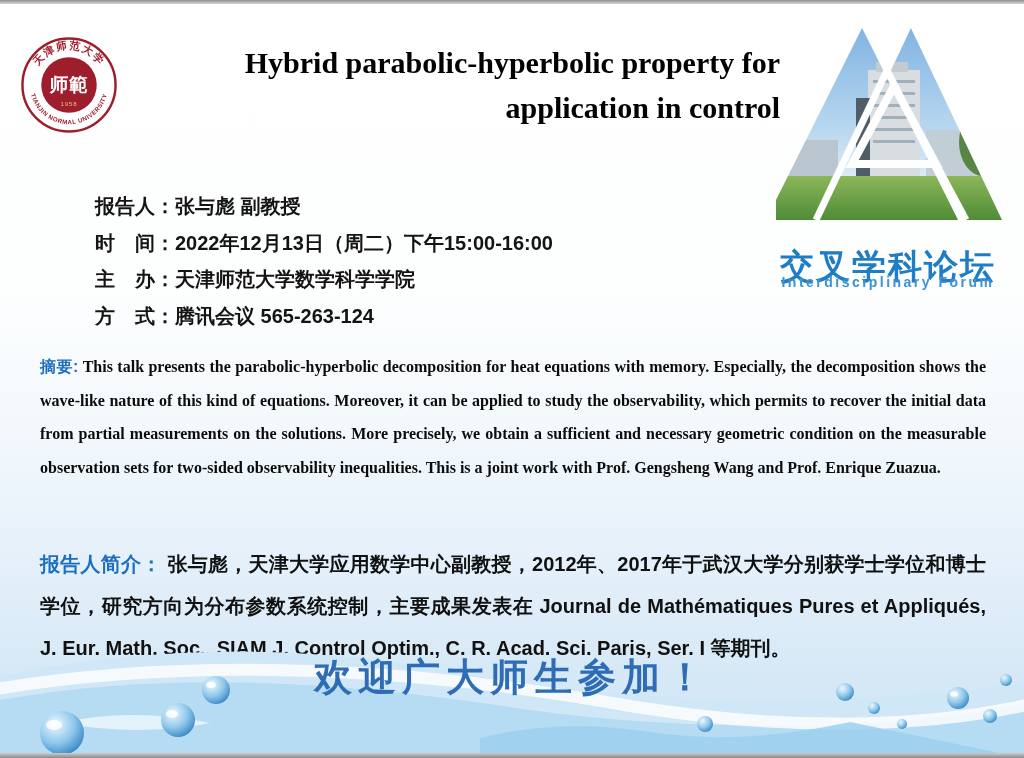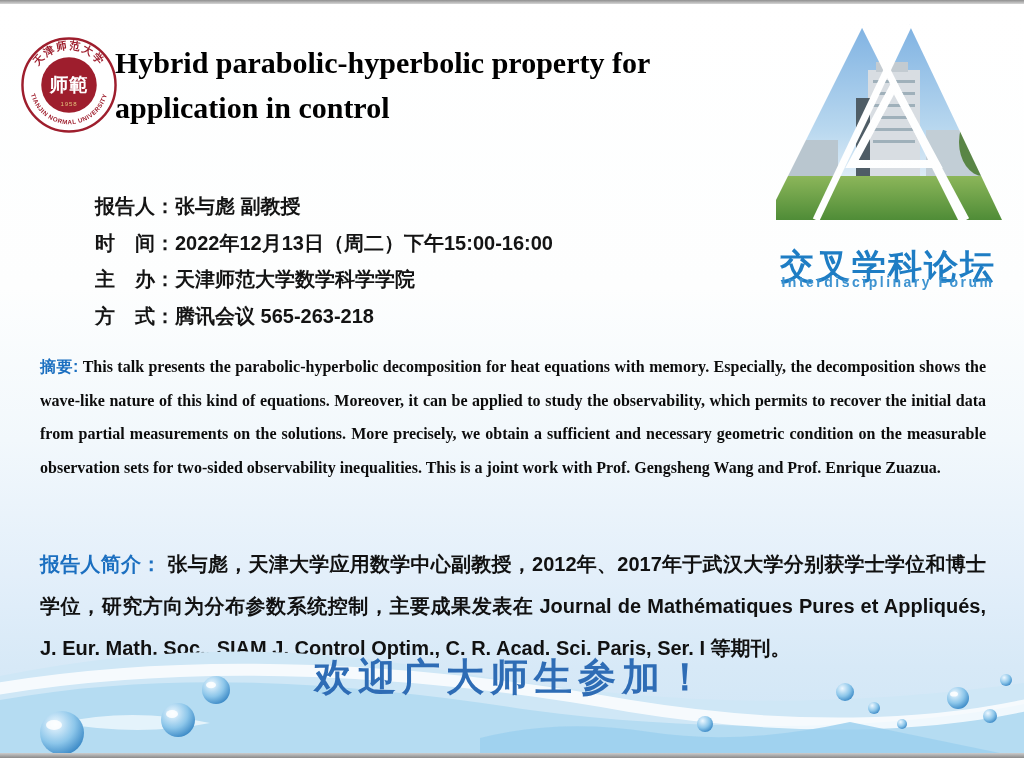--- a/index.html
+++ b/index.html
@@ -11,21 +11,21 @@
   .edge-top{position:absolute;top:0;left:0;right:0;height:4px;
     background:linear-gradient(#8f8f8f,#d6d6d6);z-index:30;}
   .edge-bottom{position:absolute;bottom:0;left:0;right:0;height:5px;
     background:linear-gradient(#cccccc,#8a8a8a);z-index:30;}
 
   .seal{position:absolute;left:20px;top:36px;width:98px;height:98px;}
 
   .title{
     position:absolute;left:115px;top:40px;width:665px;
     font-family:"Liberation Serif",serif;font-weight:bold;
-    font-size:30px;line-height:45px;color:#000;text-align:left;
+    font-size:30px;line-height:45px;color:#000;text-align:right;
   }
 
   .details{position:absolute;left:95px;top:188px;width:620px;}
   .detail-row{font-size:20px;font-weight:bold;color:#141414;line-height:36.5px;white-space:nowrap;}
   .detail-label{color:#141414;}
   .detail-value{color:#141414;}
 
   .tri-logo{position:absolute;left:776px;top:24px;width:230px;height:196px;}
   .forum-cn{
     position:absolute;left:758px;top:244px;width:260px;text-align:center;
@@ -89,21 +89,21 @@
     <div class="detail-row">
       <span class="detail-label">报告人：</span><span class="detail-value">张与彪 副教授</span>
     </div>
     <div class="detail-row">
       <span class="detail-label">时　间：</span><span class="detail-value">2022年12月13日（周二）下午15:00-16:00</span>
     </div>
     <div class="detail-row">
       <span class="detail-label">主　办：</span><span class="detail-value">天津师范大学数学科学学院</span>
     </div>
     <div class="detail-row">
-      <span class="detail-label">方　式：</span><span class="detail-value">腾讯会议 565-263-218</span>
+      <span class="detail-label">方　式：</span><span class="detail-value">腾讯会议 565-263-124</span>
     </div>
   </div>
 
   <svg class="tri-logo" viewBox="0 0 230 196">
     <defs>
       <linearGradient id="sky" x1="0" y1="0" x2="0" y2="1">
         <stop offset="0" stop-color="#7fb2e2"></stop>
         <stop offset="0.7" stop-color="#b9d8ef"></stop>
         <stop offset="1" stop-color="#dcebf6"></stop>
       </linearGradient>

